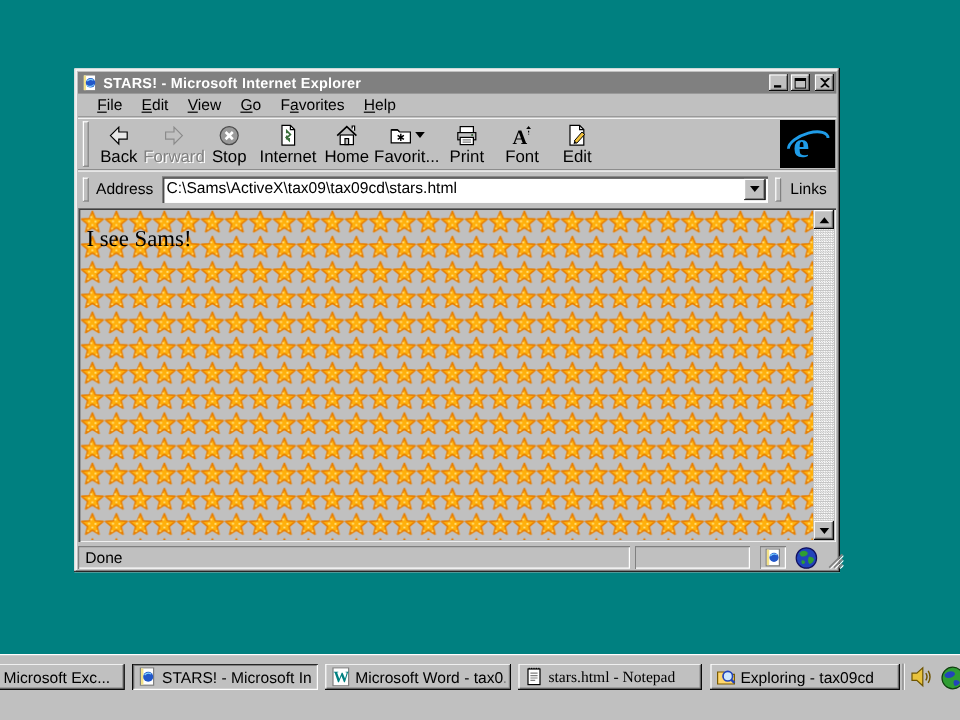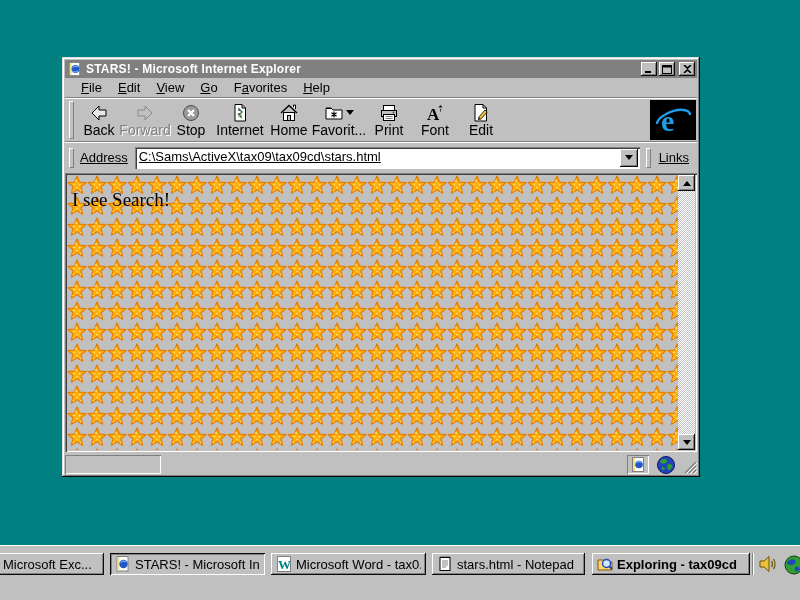--- a/index.html
+++ b/index.html
@@ -31,21 +31,21 @@
 
   .toolbar { height:42px; display:flex; align-items:stretch; flex:0 0 auto; padding-left:2px; }
   .tb-btn { width:46px; display:flex; flex-direction:column; align-items:center; justify-content:flex-start; padding-top:3px; }
   .tb-iconrow { height:21px; display:flex; align-items:center; justify-content:center; gap:2px; }
   .tb-label { font-size:14px; line-height:15px; white-space:nowrap; }
   .tb-btn.disabled .tb-label { color:#808080; text-shadow:1px 1px #ffffff; }
   .dd-arrow { width:0; height:0; border-left:4px solid transparent; border-right:4px solid transparent; border-top:5px solid #000; }
   .tb-spacer { flex:1; }
   .ie-logo { width:46px; height:40px; background:#000; margin:1px 1px 1px 0; display:flex; align-items:center; justify-content:center; }
 
-  .addressbar { height:29px; display:flex; align-items:center; flex:0 0 auto; padding:0 2px;text-decoration:underline; }
+  .addressbar { height:29px; display:flex; align-items:center; flex:0 0 auto; padding:0 2px; }
   .ab-label { font-size:13px; padding:0 7px 0 4px; white-space:nowrap; }
   .ab-field { flex:1; height:22px; background:#fff; display:flex; align-items:stretch; box-shadow: inset 1px 1px #808080, inset 2px 2px #404040, inset -1px -1px #ffffff; }
   .ab-input { flex:1; border:none; outline:none; background:transparent; font-family:"Liberation Sans",sans-serif; font-size:13px; padding:2px 0 4px 4px; }
   .ab-drop { width:18px; margin:2px 2px 2px 0; display:flex; align-items:center; justify-content:center; }
   .links-bar { display:flex; align-items:center; height:24px; margin-left:4px; }
   .links-label { font-size:13px; padding:0 6px; }
 
   .content { flex:1; position:relative; margin:1px 0; background:#c0c0c0; box-shadow: inset 1px 1px #808080, inset 2px 2px #404040, inset -1px -1px #ffffff; padding:2px; display:flex; }
   .starfield { flex:1; position:relative; overflow:hidden; }
   .starfield svg.tile { position:absolute; left:0; top:0; }
@@ -259,34 +259,37 @@
               <circle cx="12.6" cy="9.6" r="0.9"></circle>
               <circle cx="10" cy="12.6" r="0.9"></circle>
               <circle cx="7.2" cy="9.4" r="0.9"></circle>
               <circle cx="13.6" cy="15.5" r="0.8"></circle>
               <circle cx="6.4" cy="15.5" r="0.8"></circle>
             </g>
           </pattern>
         </defs>
         <rect width="100%" height="100%" fill="url(#starTile)"></rect>
       </svg>
-      <div class="page-heading">I see Search!</div>
+      <div class="page-heading">I see Sams!</div>
     </div>
     <div class="scrollbar">
       <div class="sb-btn btn-raised">
         <span class="tri-up"></span>
       </div>
       <div class="sb-track"></div>
       <div class="sb-btn btn-raised">
         <span class="tri-down"></span>
       </div>
     </div>
   </div>
 
   <div class="statusbar">
+    <div class="sb-panel sb-done sunken">
+      <span>Done</span>
+    </div>
     <div class="sb-panel sb-mid sunken"></div>
     <div class="sb-fill"></div>
     <div class="sb-panel sb-icon-panel sunken">
       <svg width="14" height="16" viewBox="0 0 14 16">
         <rect x="1.5" y="0.5" width="11" height="14" fill="#ffffff" stroke="#808080"></rect>
         <rect x="2" y="1" width="2" height="13" fill="#f3e287"></rect>
         <circle cx="8" cy="7.5" r="3.8" fill="#2257c9"></circle>
         <path d="M5 6.4 A3.8 3.8 0 0 1 10.4 5.4" stroke="#7fd0ff" fill="none"></path>
       </svg>
     </div>
@@ -324,30 +327,30 @@
   </div>
 
   <div class="task-btn btn-raised" style="left:271px; width:155px;">
     <svg class="tk-icon" viewBox="0 0 16 16">
       <rect x="1.5" y="0.5" width="13" height="15" fill="#ffffff" stroke="#808080"></rect>
       <text x="2" y="12.5" font-family="Liberation Serif, serif" font-size="13" font-weight="bold" fill="#008080">W</text>
     </svg>
     <span class="task-label">Microsoft Word - tax0...</span>
   </div>
 
-  <div class="task-btn btn-raised" style="left:432px; width:153px;">
+  <div class="task-btn btn-raised" style="left:432px; width:153px;font-family:Liberation Serif, serif;">
     <svg class="tk-icon" viewBox="0 0 16 16">
       <rect x="3" y="1.5" width="10" height="13" fill="#ffffff" stroke="#000"></rect>
       <path d="M4 1.5 V0.5 M6 1.5 V0.5 M8 1.5 V0.5 M10 1.5 V0.5 M12 1.5 V0.5" stroke="#000"></path>
       <path d="M5 5 H11 M5 7 H11 M5 9 H11 M5 11 H9" stroke="#808080"></path>
     </svg>
     <span class="task-label">stars.html - Notepad</span>
   </div>
 
-  <div class="task-btn btn-raised" style="left:592px; width:158px;font-weight:bold;">
+  <div class="task-btn btn-raised" style="left:592px; width:158px;">
     <svg class="tk-icon" viewBox="0 0 16 16">
       <path d="M1 4 L1 14 L15 14 L15 6 L8 6 L6.5 4 Z" fill="#ffd76e" stroke="#7a5a00"></path>
       <circle cx="9.5" cy="7.5" r="4" fill="#cfe8ff" stroke="#2244bb" stroke-width="1.4"></circle>
       <path d="M12.3 10.3 L15 13" stroke="#2244bb" stroke-width="2"></path>
     </svg>
     <span class="task-label">Exploring - tax09cd</span>
   </div>
 
   <div class="tray-divider"></div>
 

